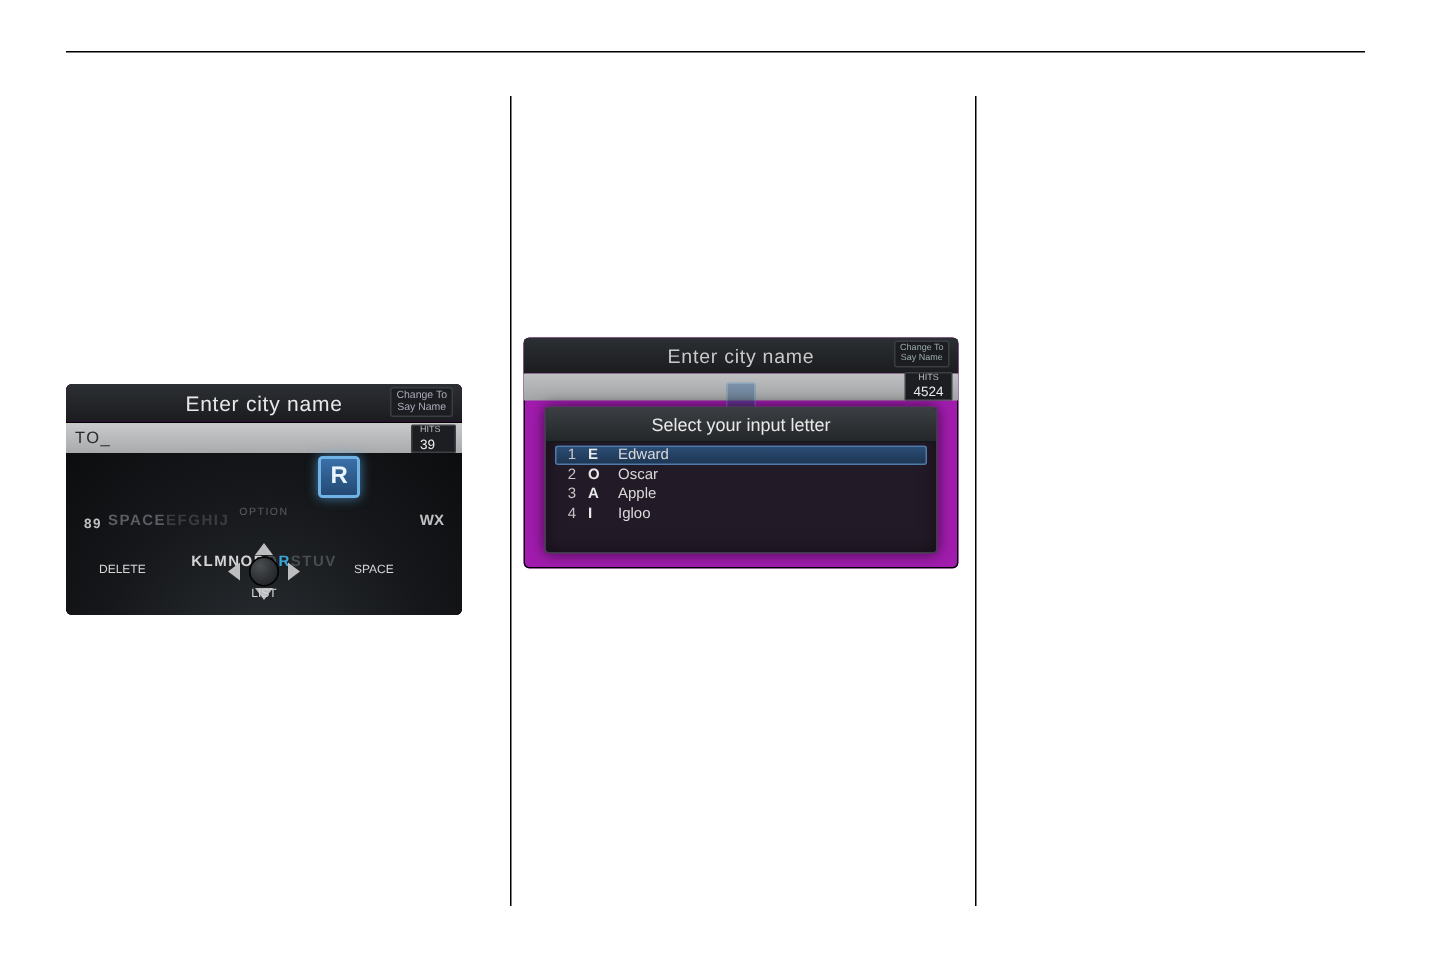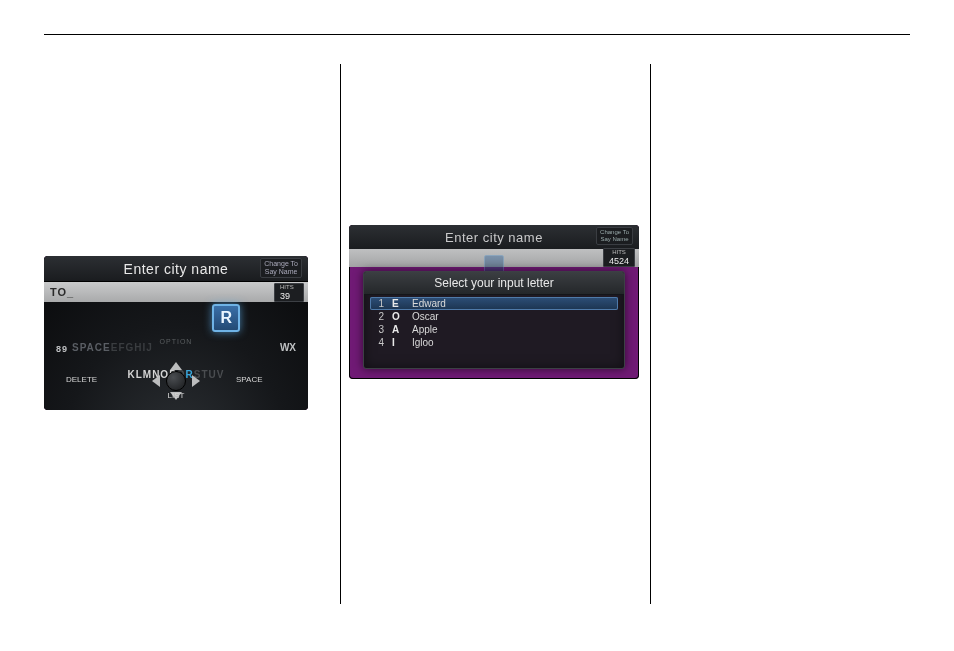--- a/index.html
+++ b/index.html
@@ -32,21 +32,21 @@
     position: absolute;
     top: 64px;
     left: 650px;
     width: 1px;
     height: 540px;
     background: #000;
   }
   
   .panel {
     position: absolute;
-    background: #701a75;
+    background: #a21caf;
     border-radius: 4px;
     overflow: hidden;
     box-shadow: 0 0 0 1px #000 inset;
   }
   .panel1 { left: 44px; top: 256px; width: 264px; height: 154px; }
   .panel2 { left: 349px; top: 225px; width: 290px; height: 154px; }
 
   
   .p1-header {
     display: flex;
@@ -75,21 +75,21 @@
     display: flex;
     align-items: center;
     background: linear-gradient(#c9cacb,#a9aaab);
     height: 20px;
     position: relative;
   }
   .p1-inputtext {
     padding-left: 6px;
     color: #2a2a2a;
     font-size: 11px;
-    font-weight: bold;
+    font-weight: normal;
     letter-spacing: 1px;
   }
   .p1-hitsbox {
     margin-left: auto;
     margin-right: 4px;
     background: #1c1e21;
     border: 1px solid #3c3f44;
     padding: 0 5px;
     border-radius: 1px;
     text-align: left;

